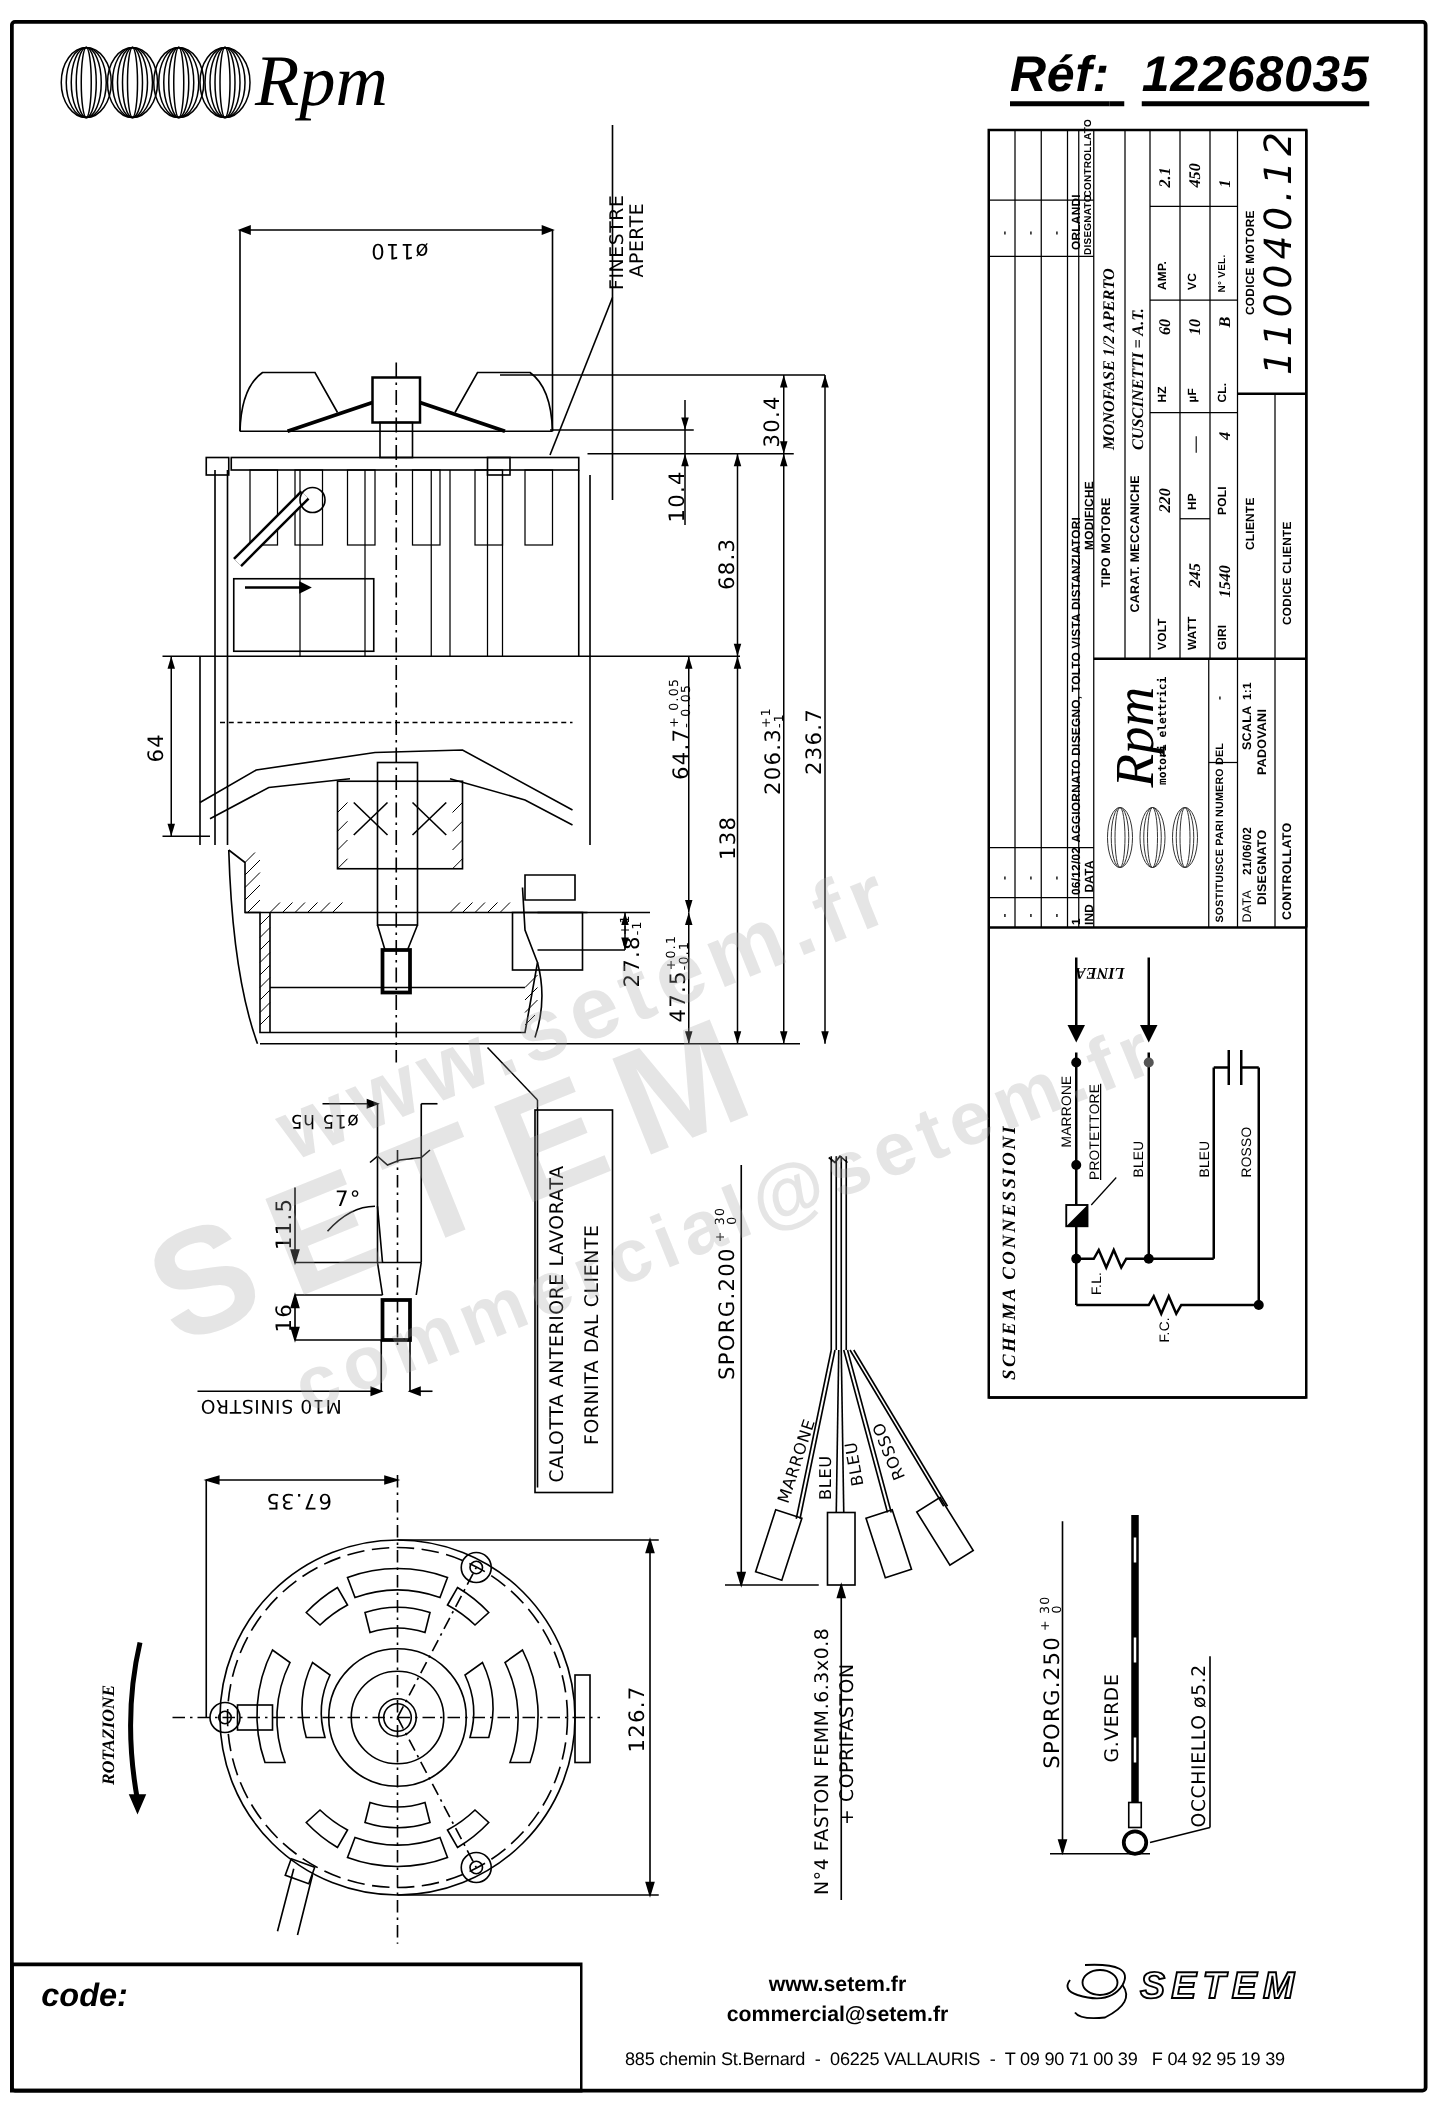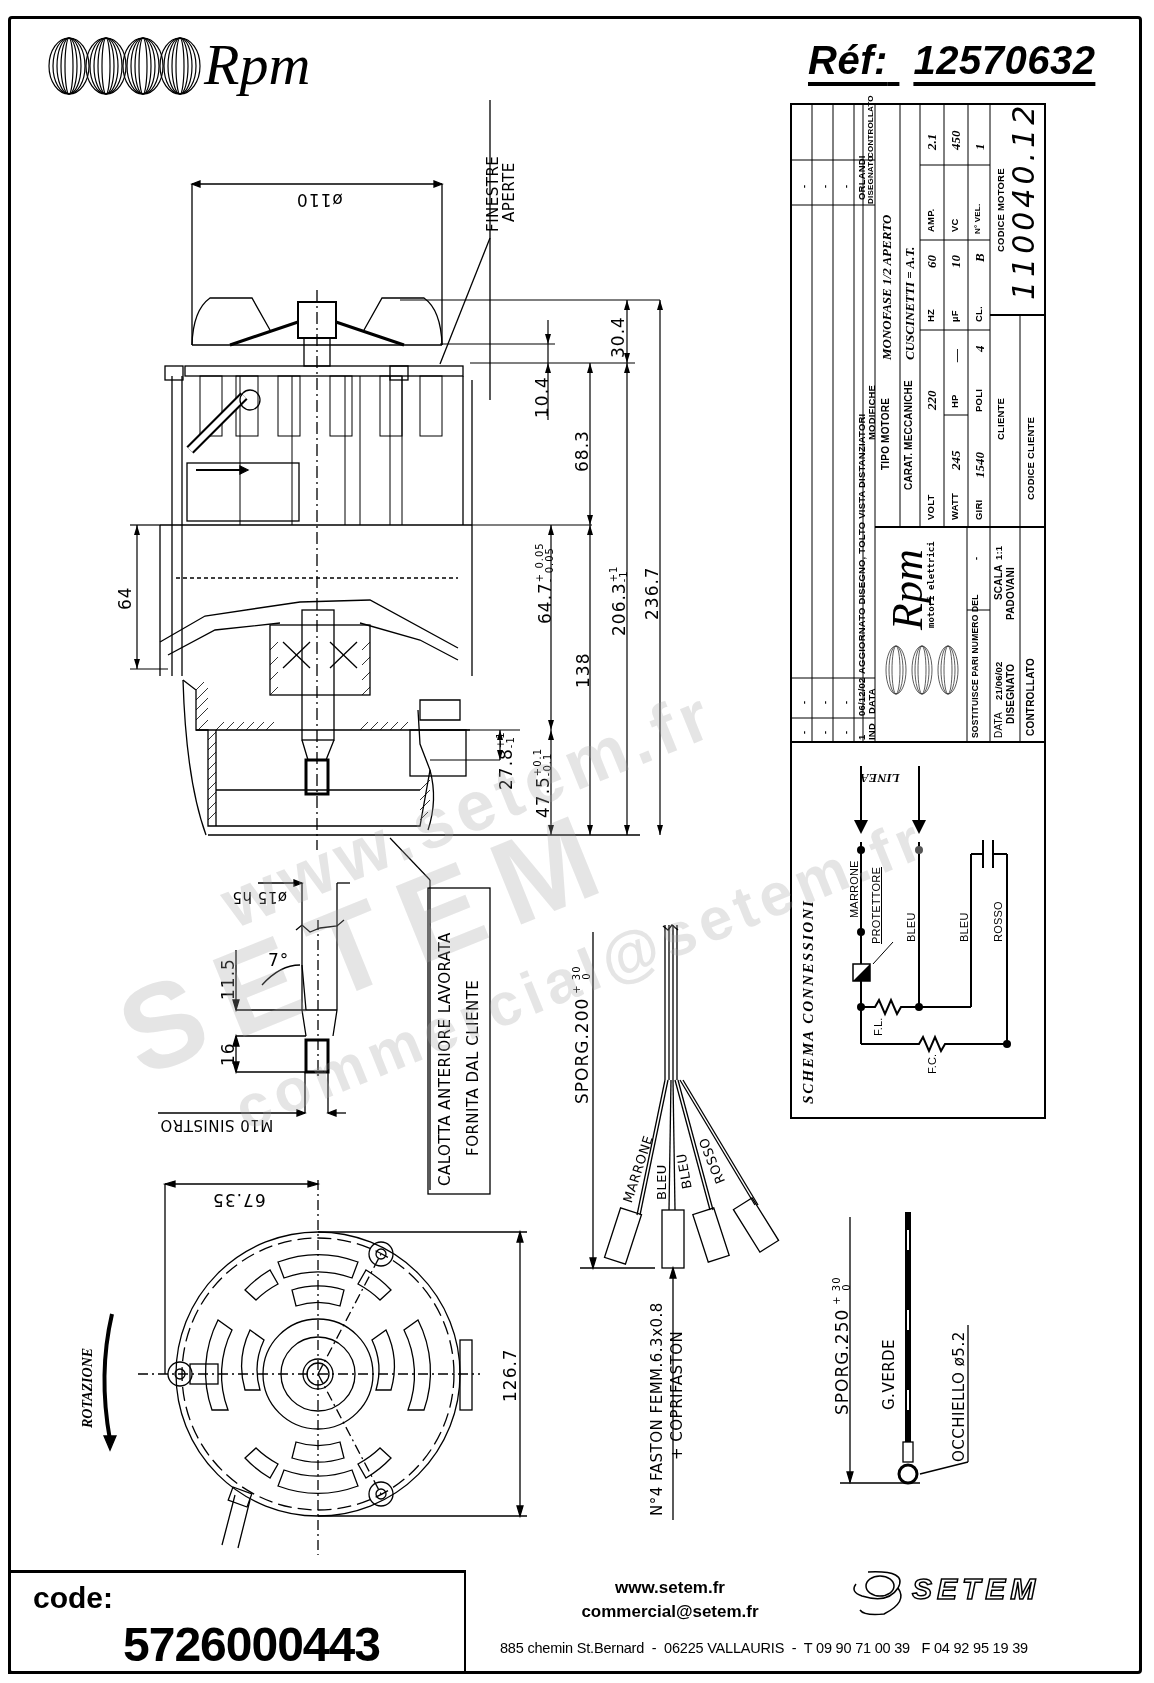--- a/index.html
+++ b/index.html
@@ -47,21 +47,21 @@
         <ellipse cx="136" cy="32" rx="12" ry="28"></ellipse>
         <ellipse cx="136" cy="32" rx="8" ry="28"></ellipse>
         <ellipse cx="136" cy="32" rx="4" ry="28"></ellipse>
     </g>
   </svg>
   <span class="abs logo-text" style="left:160px; top:6px;">Rpm</span>
 </div>
 
 <div class="abs ref" style="left:808px; top:38px;">
   <span>Réf:</span>
-  <span style="margin-left:14px;">12570632</span>
+  <span style="margin-left:14px;">12268035</span>
 </div>
 
 <svg width="1154" height="1683" style="left:0;top:0;">
   <g stroke="#000" fill="none">
     <rect x="791" y="104" width="254" height="1014" stroke-width="2"></rect>
 
     <line x1="812" y1="104" x2="812" y2="742" stroke-width="1"></line>
     <line x1="833" y1="104" x2="833" y2="742" stroke-width="1"></line>
     <line x1="854" y1="104" x2="854" y2="742" stroke-width="1"></line>
     <line x1="863" y1="104" x2="863" y2="742" stroke-width="1"></line>
@@ -517,22 +517,21 @@
 </svg>
 <div class="abs rot-180 dim" style="left:212px; top:1190px;">67.35</div>
 <div class="abs rot-ccw dim" style="left:500px; top:1402px;">126.7</div>
 <div class="abs rot-ccw" style="left:80px; top:1428px; font-family:'Liberation Serif',serif; font-style:italic; font-weight:bold; font-size:14px;">ROTAZIONE</div>
 
 <div class="watermark" style="left:210px; top:870px; font-size:70px; transform:rotate(-22deg); letter-spacing:6px;">www.setem.fr</div>
 <div class="watermark" style="left:100px; top:975px; font-size:120px; transform:rotate(-22deg); letter-spacing:22px;">SETEM</div>
 <div class="watermark" style="left:225px; top:1080px; font-size:60px; transform:rotate(-22deg); letter-spacing:6px;">commercial@setem.fr</div>
 
 <div class="footer-box" style="left:8px; top:1570px; width:458px; height:104px; border-width:3px 2px 3px 3px;">
-  <div class="abs" style="left:22px; top:8px; font-size:30px; font-weight:bold;">code:</div>
-  <div class="abs" style="left:112px; top:44px; font-size:48px; font-weight:bold; letter-spacing:-1px;">5726000443</div>
+  <div class="abs" style="left:22px; top:8px; font-size:26px; font-weight:bold;font-style:italic;">code:</div>
 </div>
 <div class="abs" style="left:600px; top:1578px; font-size:17px; font-weight:bold; width:140px; text-align:center;">www.setem.fr</div>
 <div class="abs" style="left:560px; top:1602px; font-size:17px; font-weight:bold; width:220px; text-align:center;">commercial@setem.fr</div>
 <svg width="70" height="50" style="left:848px; top:1568px;">
   <g fill="none" stroke="#000" stroke-width="1.5">
     <path d="M20,4 Q60,2 50,20 Q40,36 14,28 Q2,24 8,16"></path>
     <path d="M50,20 Q60,34 36,46 Q16,48 12,42"></path>
     <ellipse cx="32" cy="18" rx="14" ry="10"></ellipse>
   </g>
 </svg>

